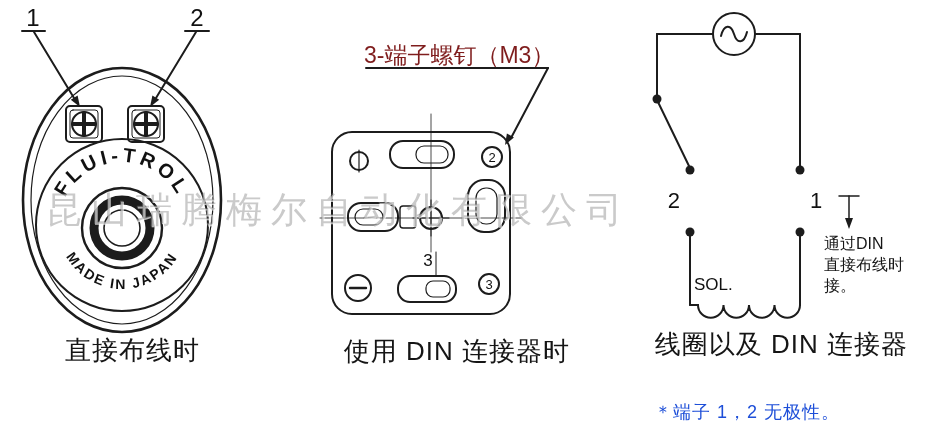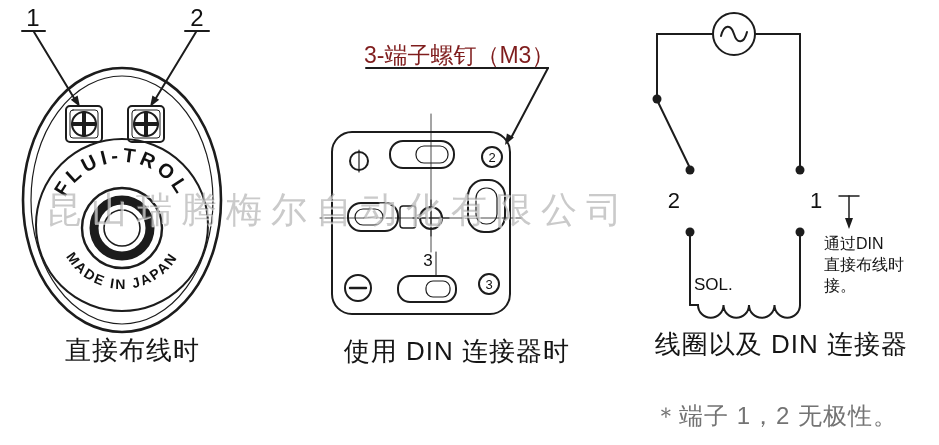--- a/index.html
+++ b/index.html
@@ -9,21 +9,21 @@
   }
   svg{position:absolute;left:0;top:0;}
   .caption{position:absolute;font-size:26px;text-align:right;letter-spacing:1px;white-space:nowrap;color:#151515;}
   .screw-label{position:absolute;left:364px;top:40px;font-size:23px;white-space:nowrap;color:#7f1d1d;}
   .watermark{
     position:absolute;left:46px;top:186px;font-size:36px;letter-spacing:9px;white-space:nowrap;
     color:rgba(128,128,128,0.42);text-shadow:1px 1px 0 rgba(255,255,255,0.7);pointer-events:none;
   }
   .note{position:absolute;left:824px;top:234px;width:92px;font-size:16px;line-height:1.3;color:#151515;}
   .note span{display:block;}
-  .footnote{position:absolute;left:654px;top:400px;font-size:24px;letter-spacing:1px;white-space:nowrap;color:#737373;}
+  .footnote{position:absolute;left:654px;top:400px;font-size:18px;letter-spacing:1px;white-space:nowrap;color:#1d4ed8;}
 </style>
 </head>
 <body>
 
 <div id="canvas">
 
   <svg width="939" height="445" viewBox="0 0 939 445">
     <defs>
       <path id="arcTop" d="M 62.8 203.5 A 63 63 0 0 1 181.2 203.5"></path>
       <path id="arcBot" d="M 60.8 243.7 A 64 64 0 0 0 183.2 243.7"></path>

